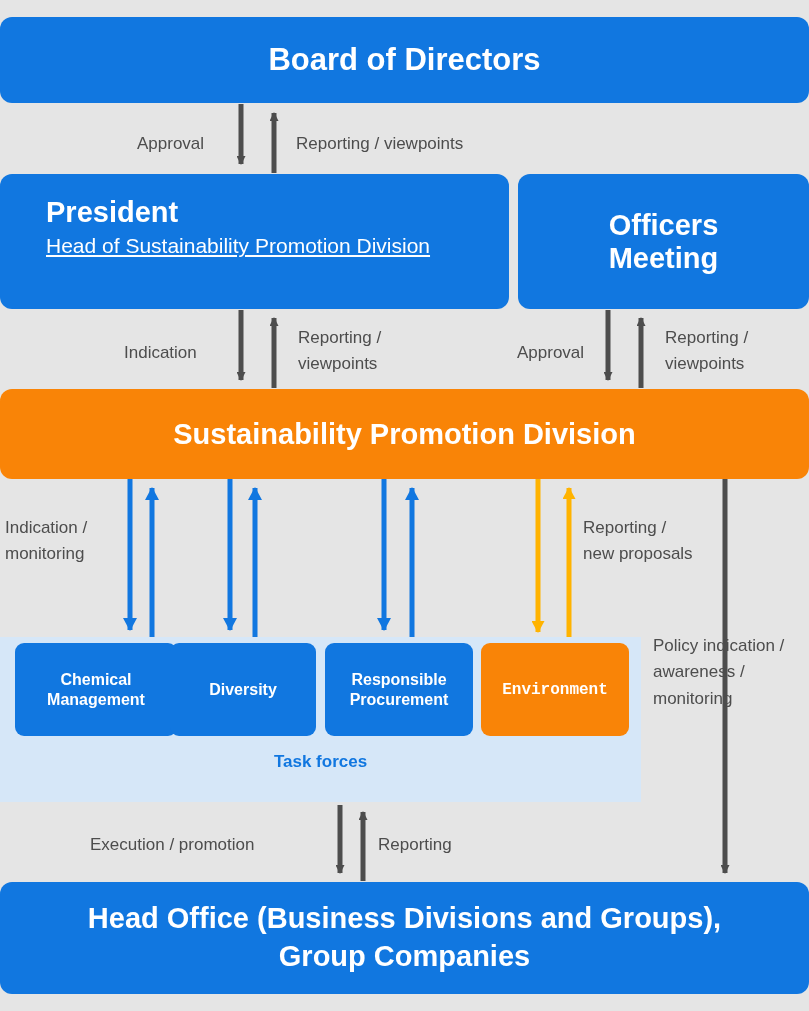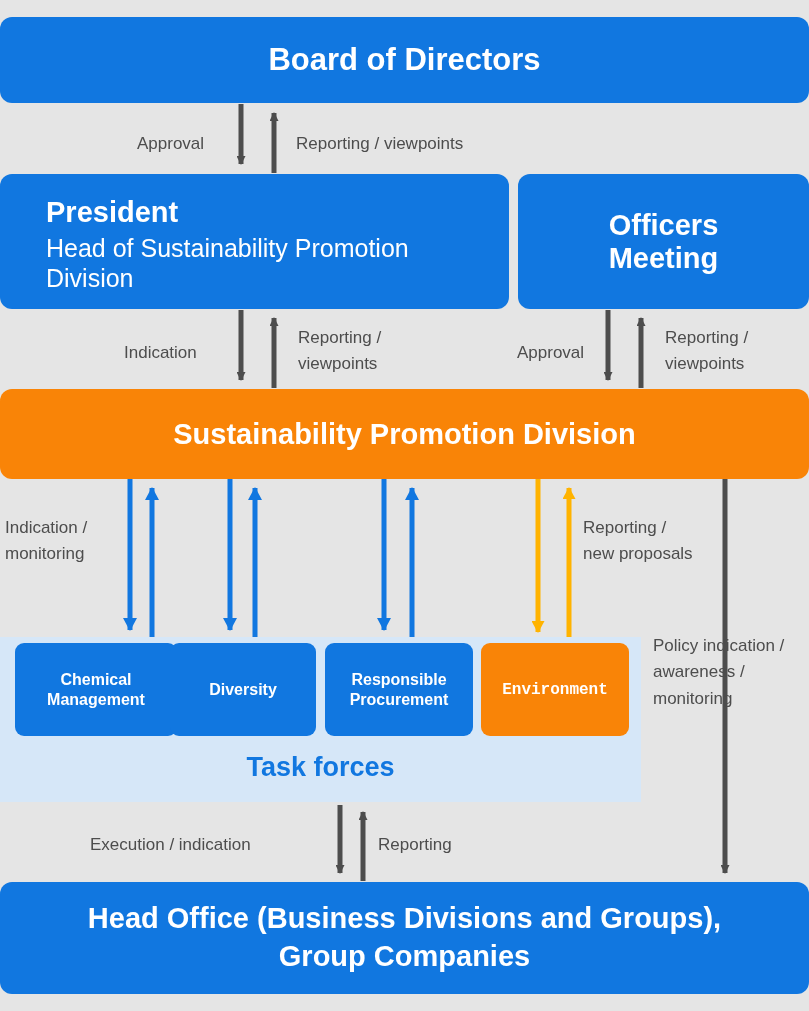--- a/index.html
+++ b/index.html
@@ -46,21 +46,21 @@
   #board .box-title { font-size: 31px; }
 
   #president {
     left: 0; top: 174px; width: 509px; height: 135px;
     padding: 0 0 0 46px;
     align-items: flex-start;
     justify-content: flex-start;
     padding-top: 22px;
   }
   #president .box-title { font-size: 29px; margin-bottom: 5px; }
-  #president .box-sub   { font-size: 25px; max-width: 425px; }
+  #president .box-sub   { font-size: 21px; max-width: 425px; text-decoration: underline; }
 
   #officers {
     left: 518px; top: 174px; width: 291px; height: 135px;
     align-items: center;
   }
   #officers .box-title { font-size: 29px; text-align: center; }
 
   #spd {
     left: 0; top: 389px; width: 809px; height: 90px;
     align-items: center;
@@ -77,21 +77,21 @@
   #taskforce-panel {
     position: absolute;
     left: 0; top: 637px; width: 641px; height: 165px;
     background: #d6e7f8;
   }
   #taskforce-label {
     position: absolute;
     left: 0; top: 752px; width: 641px;
     text-align: center;
     color: #1177e0;
-    font-size: 27px;
+    font-size: 17px;
     font-weight: bold;
   }
   .tf {
     position: absolute;
     top: 643px;
     height: 93px;
     border-radius: 9px;
     box-sizing: border-box;
     display: flex;
     align-items: center;
@@ -228,16 +228,16 @@
 
   <div class="lbl" style="left: 5px; top: 515px; white-space: pre-line;">Indication /
 monitoring</div>
   <div class="lbl" style="left: 583px; top: 515px; white-space: pre-line;">Reporting /
 new proposals</div>
 
   <div class="lbl" style="left: 653px; top: 633px; white-space: pre-line;">Policy indication /
 awareness /
 monitoring</div>
 
-  <div class="lbl" style="left: 90px; top: 832px; white-space: pre-line;">Execution / indication</div>
+  <div class="lbl" style="left: 90px; top: 832px; white-space: pre-line;">Execution / promotion</div>
   <div class="lbl" style="left: 378px; top: 832px; white-space: pre-line;">Reporting</div>
 
 </div>
 
 </body></html>

